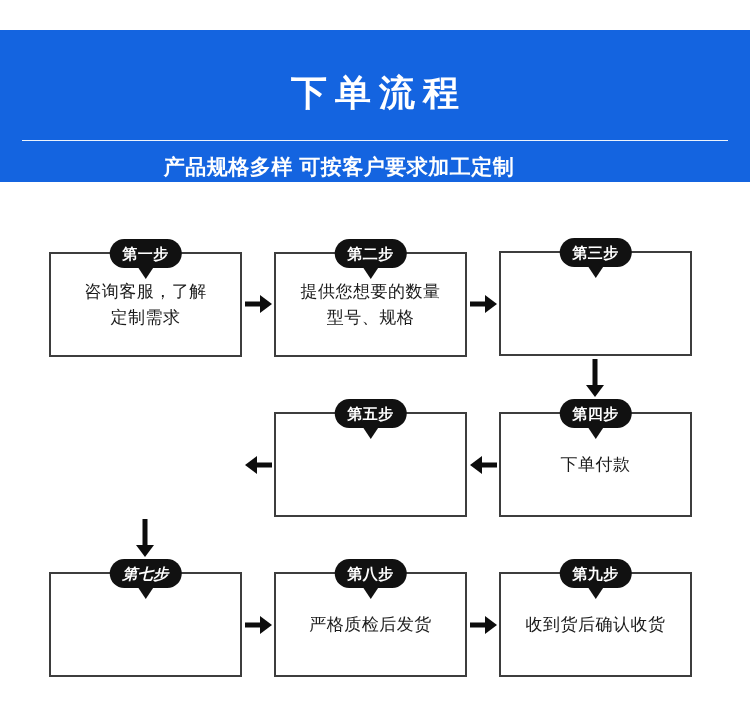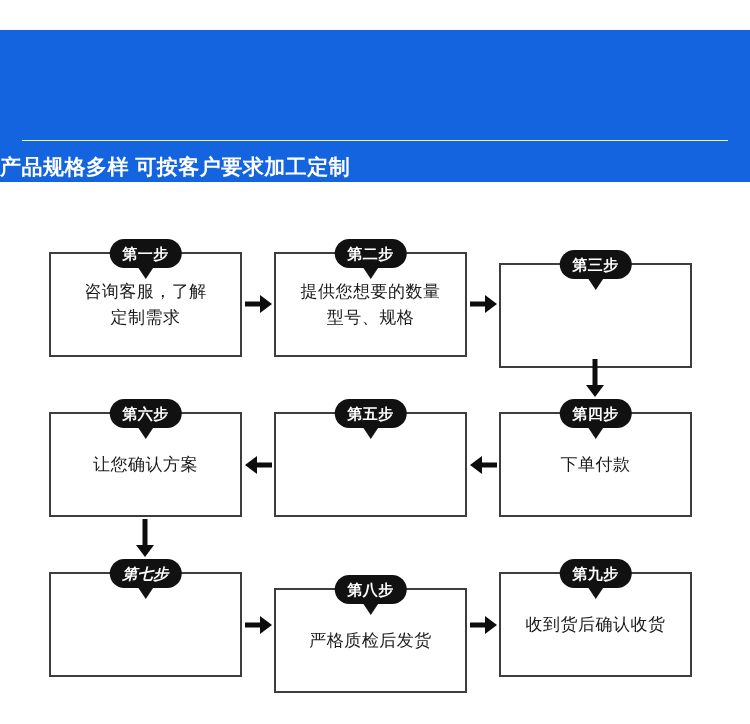--- a/index.html
+++ b/index.html
@@ -71,21 +71,21 @@
     height: 1px;
     background: #ffffff;
     opacity: 0.92;
   }
 
   .banner-subtitle {
     position: absolute;
     left: 0;
     top: 124px;
     width: 678px;
-    text-align: left;
+    text-align: center;
     font-size: 21px;
     font-weight: bold;
     color: #ffffff;
     letter-spacing: 0.5px;
     line-height: 1.2;
     white-space: nowrap;
   }
 
   
   .flow {
@@ -204,20 +204,21 @@
     border-right: 9px solid transparent;
     border-top: 12px solid #0d0d0d;
   }
 </style>
 </head>
 <body>
 
 <div id="page">
 
   <div class="banner">
+    <div class="banner-title">下单流程</div>
     <div class="banner-rule"></div>
     <div class="banner-subtitle">产品规格多样 可按客户要求加工定制</div>
   </div>
 
   <div class="flow">
 
     <div class="step-box" style="left:49px;  top:252px;">
       <div class="badge">
         <span class="badge-label">第一步</span>
       </div>
@@ -234,37 +235,31 @@
         <span class="badge-label">第二步</span>
       </div>
       <div class="step-text">提供您想要的数量<br>型号、规格</div>
     </div>
 
     <div class="arrow-h right" style="left:470px; top:295px; width:27px;">
       <span class="shaft"></span>
       <span class="head"></span>
     </div>
 
-    <div class="step-box" style="left:499px; top:263px;">
+    <div class="step-box" style="left:499px; top:251px;">
       <div class="badge">
         <span class="badge-label">第三步</span>
       </div>
     </div>
 
     <div class="arrow-v" style="left:586px; top:359px; height:38px;">
       <span class="shaft"></span>
       <span class="head"></span>
     </div>
 
-    <div class="step-box" style="left:49px;  top:412px;">
-      <div class="badge">
-        <span class="badge-label">第六步</span>
-      </div>
-      <div class="step-text">让您确认方案</div>
-    </div>
 
     <div class="arrow-h left" style="left:245px; top:456px; width:27px;">
       <span class="shaft"></span>
       <span class="head"></span>
     </div>
 
     <div class="step-box" style="left:274px; top:412px;">
       <div class="badge">
         <span class="badge-label">第五步</span>
       </div>
@@ -291,21 +286,21 @@
       <div class="badge">
         <span class="badge-label">第七步</span>
       </div>
     </div>
 
     <div class="arrow-h right" style="left:245px; top:616px; width:27px;">
       <span class="shaft"></span>
       <span class="head"></span>
     </div>
 
-    <div class="step-box" style="left:274px; top:588px;">
+    <div class="step-box" style="left:274px; top:572px;">
       <div class="badge">
         <span class="badge-label">第八步</span>
       </div>
       <div class="step-text">严格质检后发货</div>
     </div>
 
     <div class="arrow-h right" style="left:470px; top:616px; width:27px;">
       <span class="shaft"></span>
       <span class="head"></span>
     </div>

